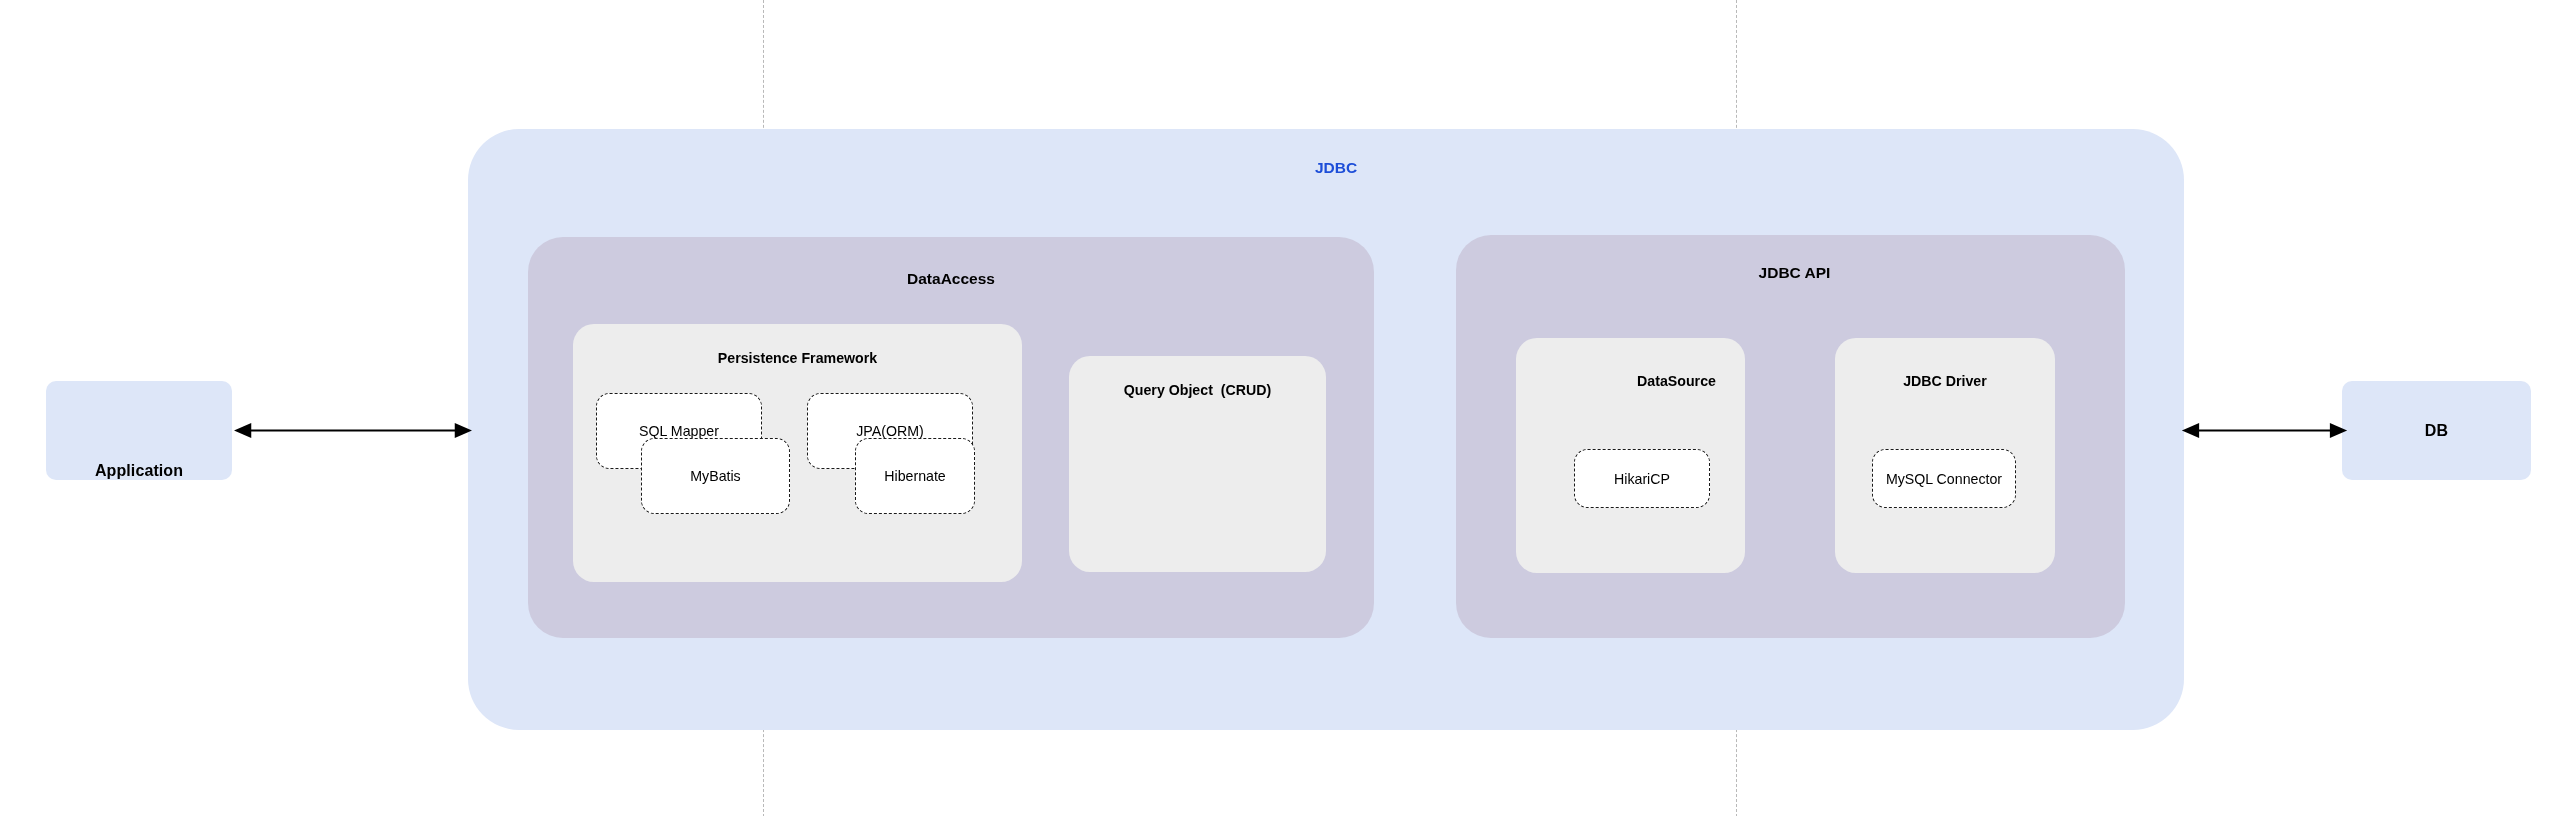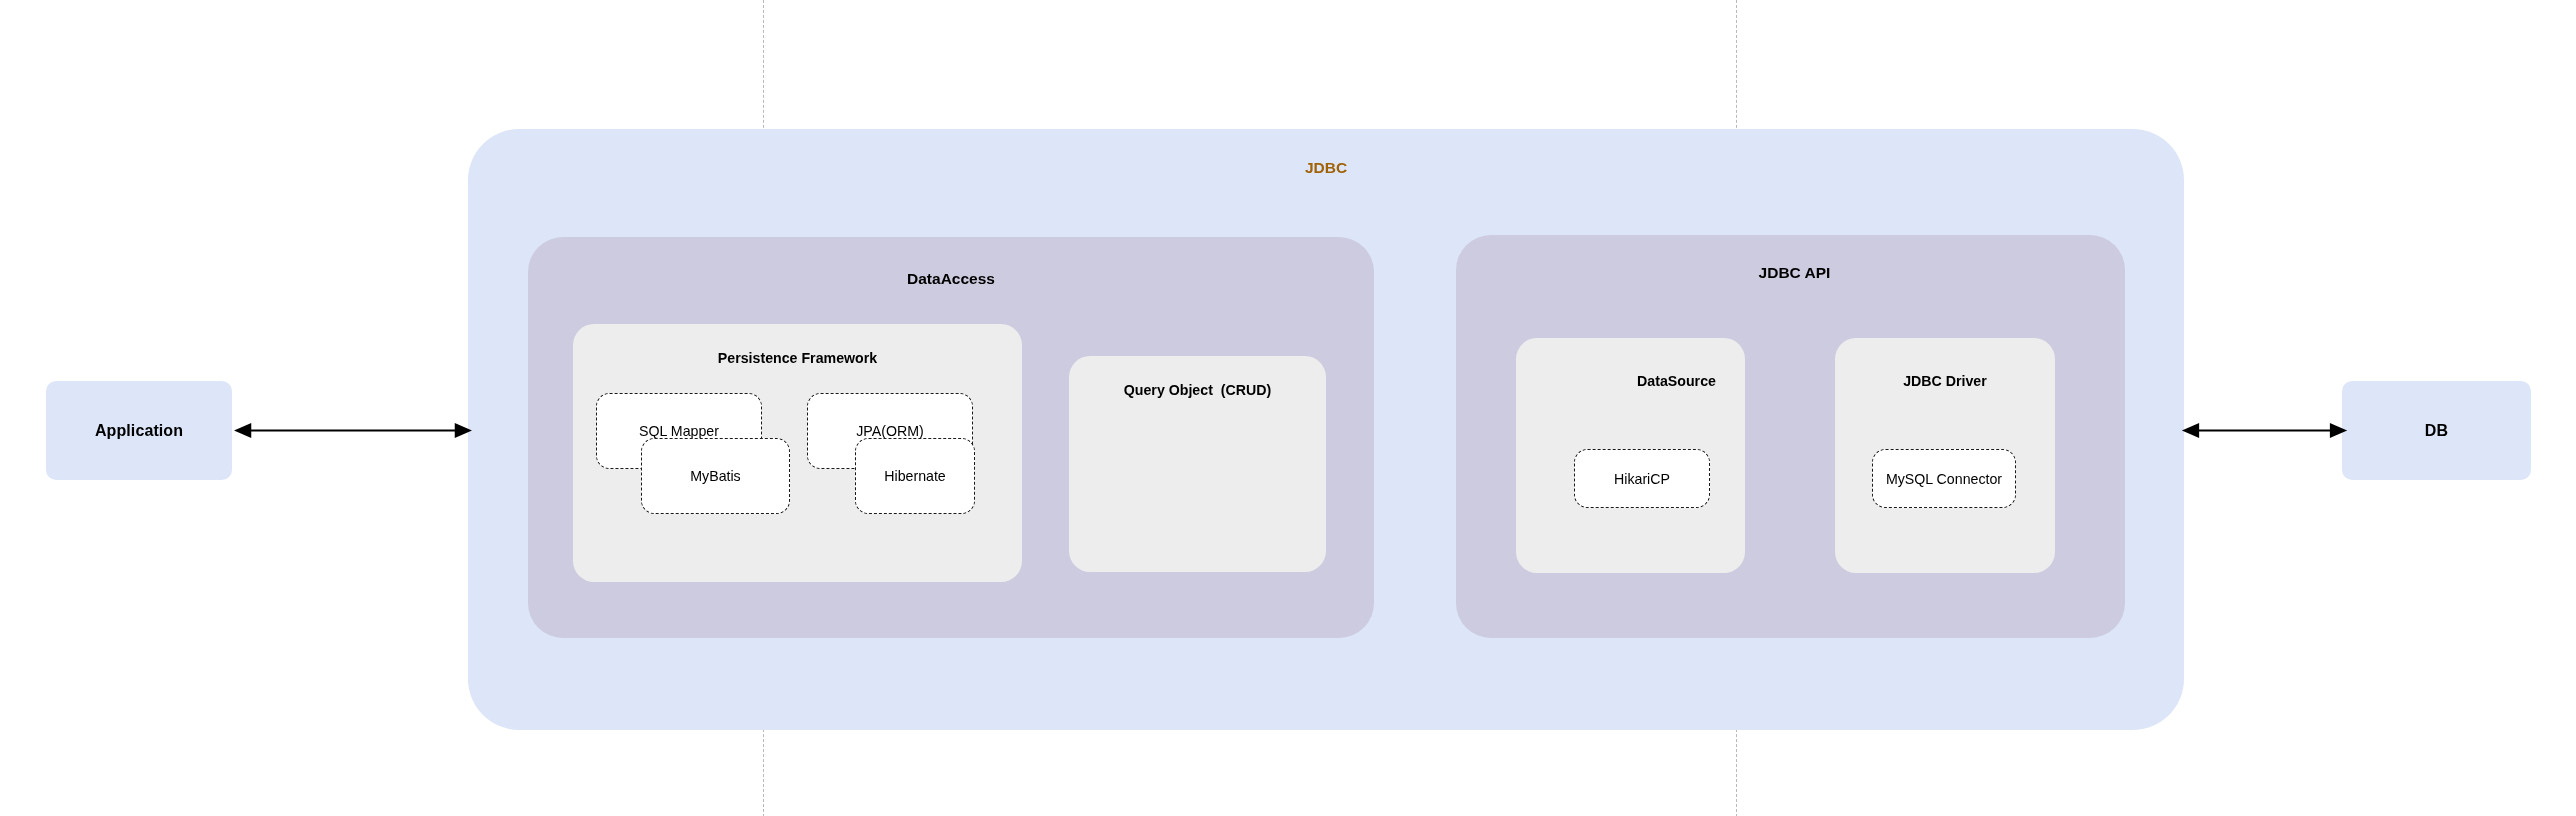--- a/index.html
+++ b/index.html
@@ -58,26 +58,26 @@
     top: 129px;
     width: 1716px;
     height: 601px;
     background: #dde6f8;
     border-radius: 51px;
     z-index: 2;
   }
   #jdbc-container > .title {
     position: absolute;
     top: 30px;
-    left: 0;
+    left: 10px;
     width: 100%;
     text-align: center;
     font-size: 15.5px;
     font-weight: bold;
-    color: #a16207;
+    color: #1d4ed8;
   }
 
   
   .group {
     background: #cdcbdf;
     border-radius: 35px;
     z-index: 3;
   }
   .group > .title {
     position: absolute;
@@ -147,21 +147,21 @@
     white-space: nowrap;
   }
   #box-sqlmapper { left: 596px;  top: 393px;  width: 166px; height: 76px; z-index: 5; }
   #box-mybatis   { left: 641px; top: 438px;  width: 149px; height: 76px; z-index: 6; }
   #box-jpaorm    { left: 807px; top: 393px;  width: 166px; height: 76px; z-index: 5; }
   #box-hibernate { left: 855px; top: 438px;  width: 120px; height: 76px; z-index: 6; }
   #box-hikaricp  { left: 1574px; top: 449px;  width: 136px; height: 59px;  z-index: 6; }
   #box-mysqlconn { left: 1872px; top: 449px;  width: 144px; height: 59px;  z-index: 6; }
 
   
-  #endpoint-application { left: 46px;   top: 381px; width: 186px; height: 99px; }
+  #endpoint-application { left: 46px;   top: 381px; width: 186px; height: 99px; align-items: flex-end; }
   #endpoint-db          { left: 2342px; top: 381px; width: 189px; height: 99px; }
 
   
   .arrow {
     position: absolute;
     z-index: 6;
     overflow: visible;
   }
   #arrow-left  { left: 232px;  top: 412px; width: 242px; height: 37px; }
   #arrow-right { left: 2180px; top: 412px; width: 169px; height: 37px; }

